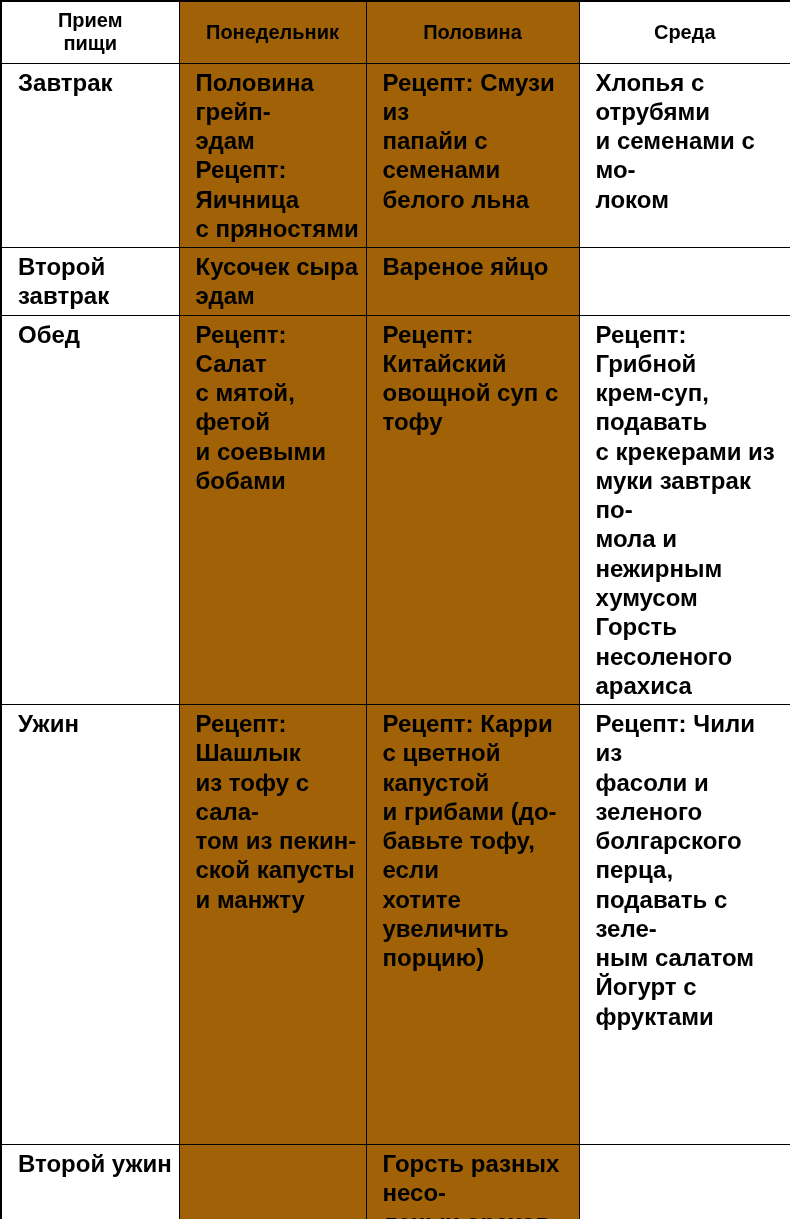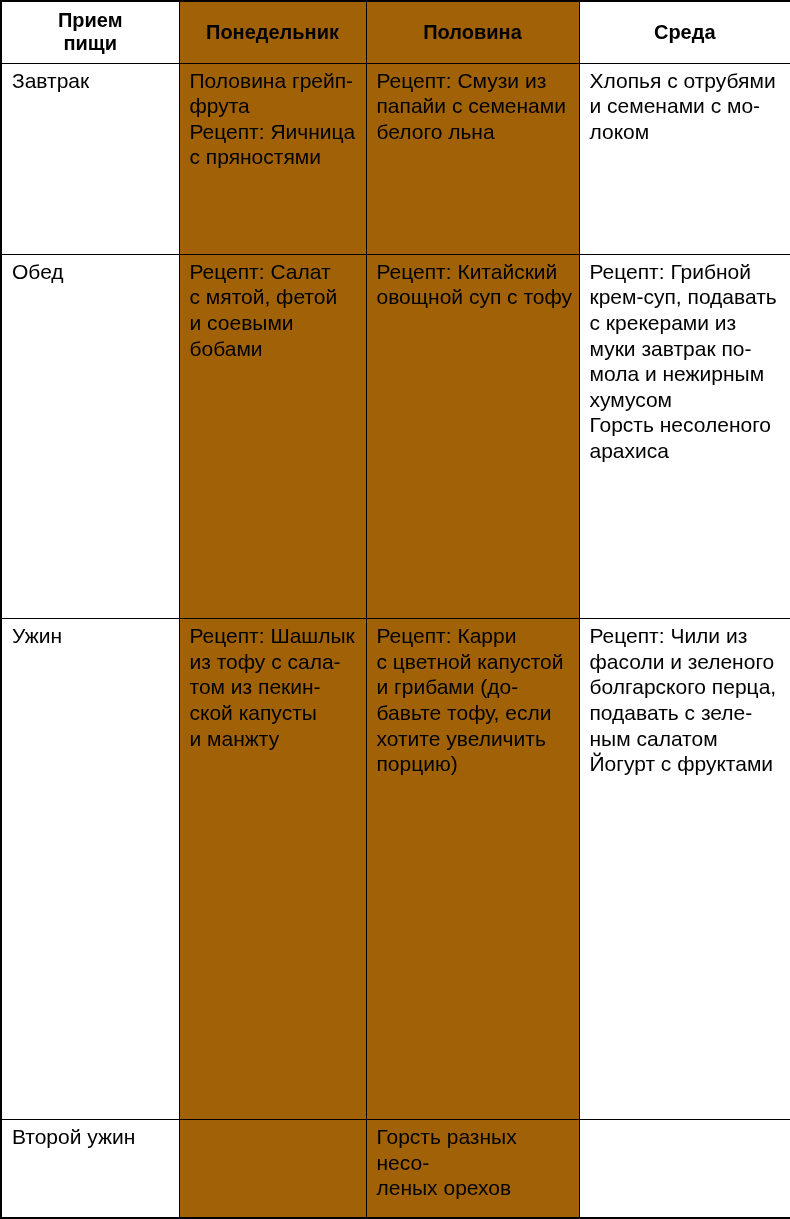--- a/index.html
+++ b/index.html
@@ -20,23 +20,23 @@
     table-layout: fixed;
     border: 2px solid #000000;
     font-family: "Liberation Sans", sans-serif;
     color: #000000;
   }
   table.meal-plan td,
   table.meal-plan th {
     border: 1px solid #000000;
     vertical-align: top;
     text-align: left;
-    padding: 4px 6px 4px 10px;
-    font-size: 21px;
-    font-weight: normal;
+    padding: 4px 6px 4px 16px;
+    font-size: 24px;
+    font-weight: bold;
     line-height: 1.22;
     white-space: pre-line;
     overflow: hidden;
     box-sizing: border-box;
   }
   table.meal-plan thead th {
     font-weight: bold;
     text-align: center;
     vertical-align: middle;
     font-size: 20px;
@@ -71,29 +71,36 @@
 пищи</th>
         <th class="shaded">Понедельник</th>
         <th class="shaded">Половина</th>
         <th class="plain">Среда</th>
       </tr>
     </thead>
     <tbody>
       <tr class="r-1">
         <td class="plain">Завтрак</td>
         <td class="shaded">Половина грейп-
-фрута
+эдам
 Рецепт: Яичница
 с пряностями</td>
         <td class="shaded">Рецепт: Смузи из
 папайи с семенами
 белого льна</td>
         <td class="plain">Хлопья с отрубями
 и семенами с мо-
 локом</td>
+      </tr>
+      <tr class="r-2">
+        <td class="plain">Второй завтрак</td>
+        <td class="shaded">Кусочек сыра
+эдам</td>
+        <td class="shaded">Вареное яйцо</td>
+        <td class="plain"></td>
       </tr>
       <tr class="r-3">
         <td class="plain">Обед</td>
         <td class="shaded">Рецепт: Салат
 с мятой, фетой
 и соевыми
 бобами</td>
         <td class="shaded">Рецепт: Китайский
 овощной суп с тофу</td>
         <td class="plain">Рецепт: Грибной

